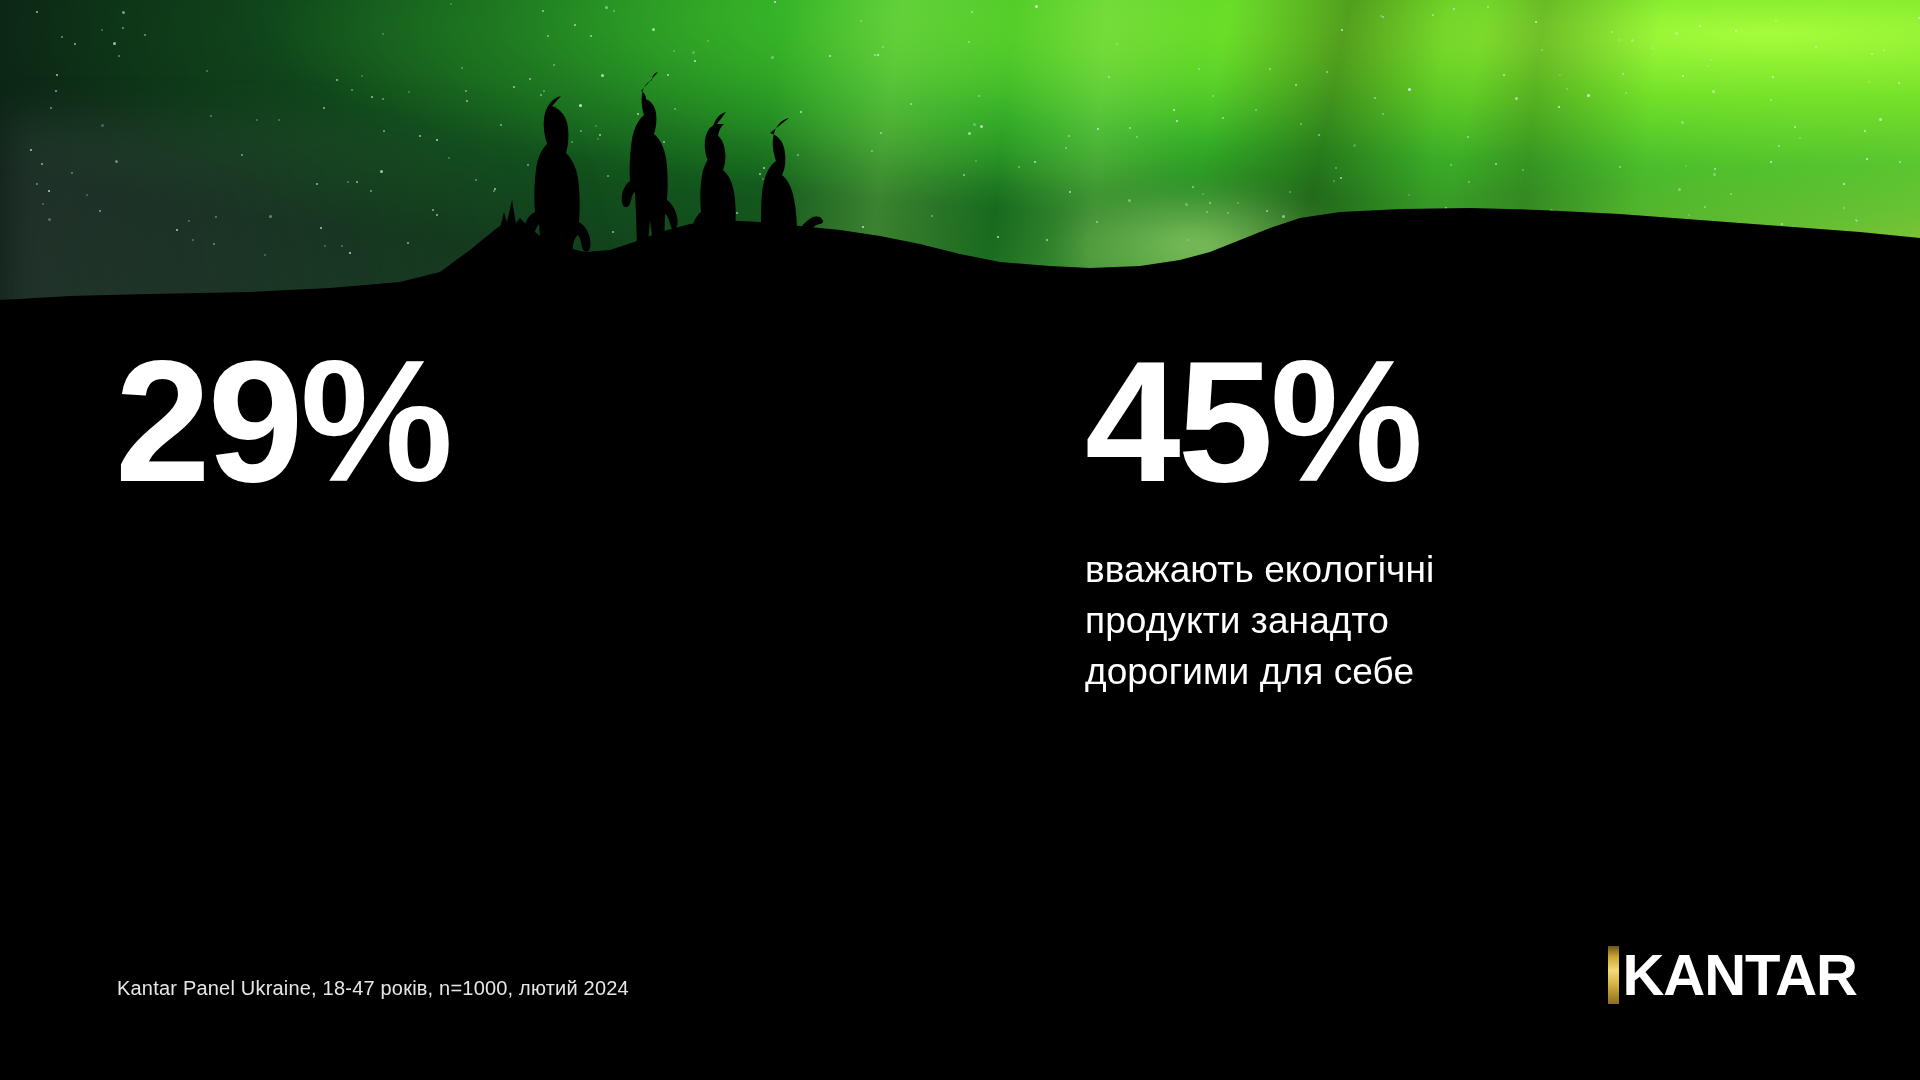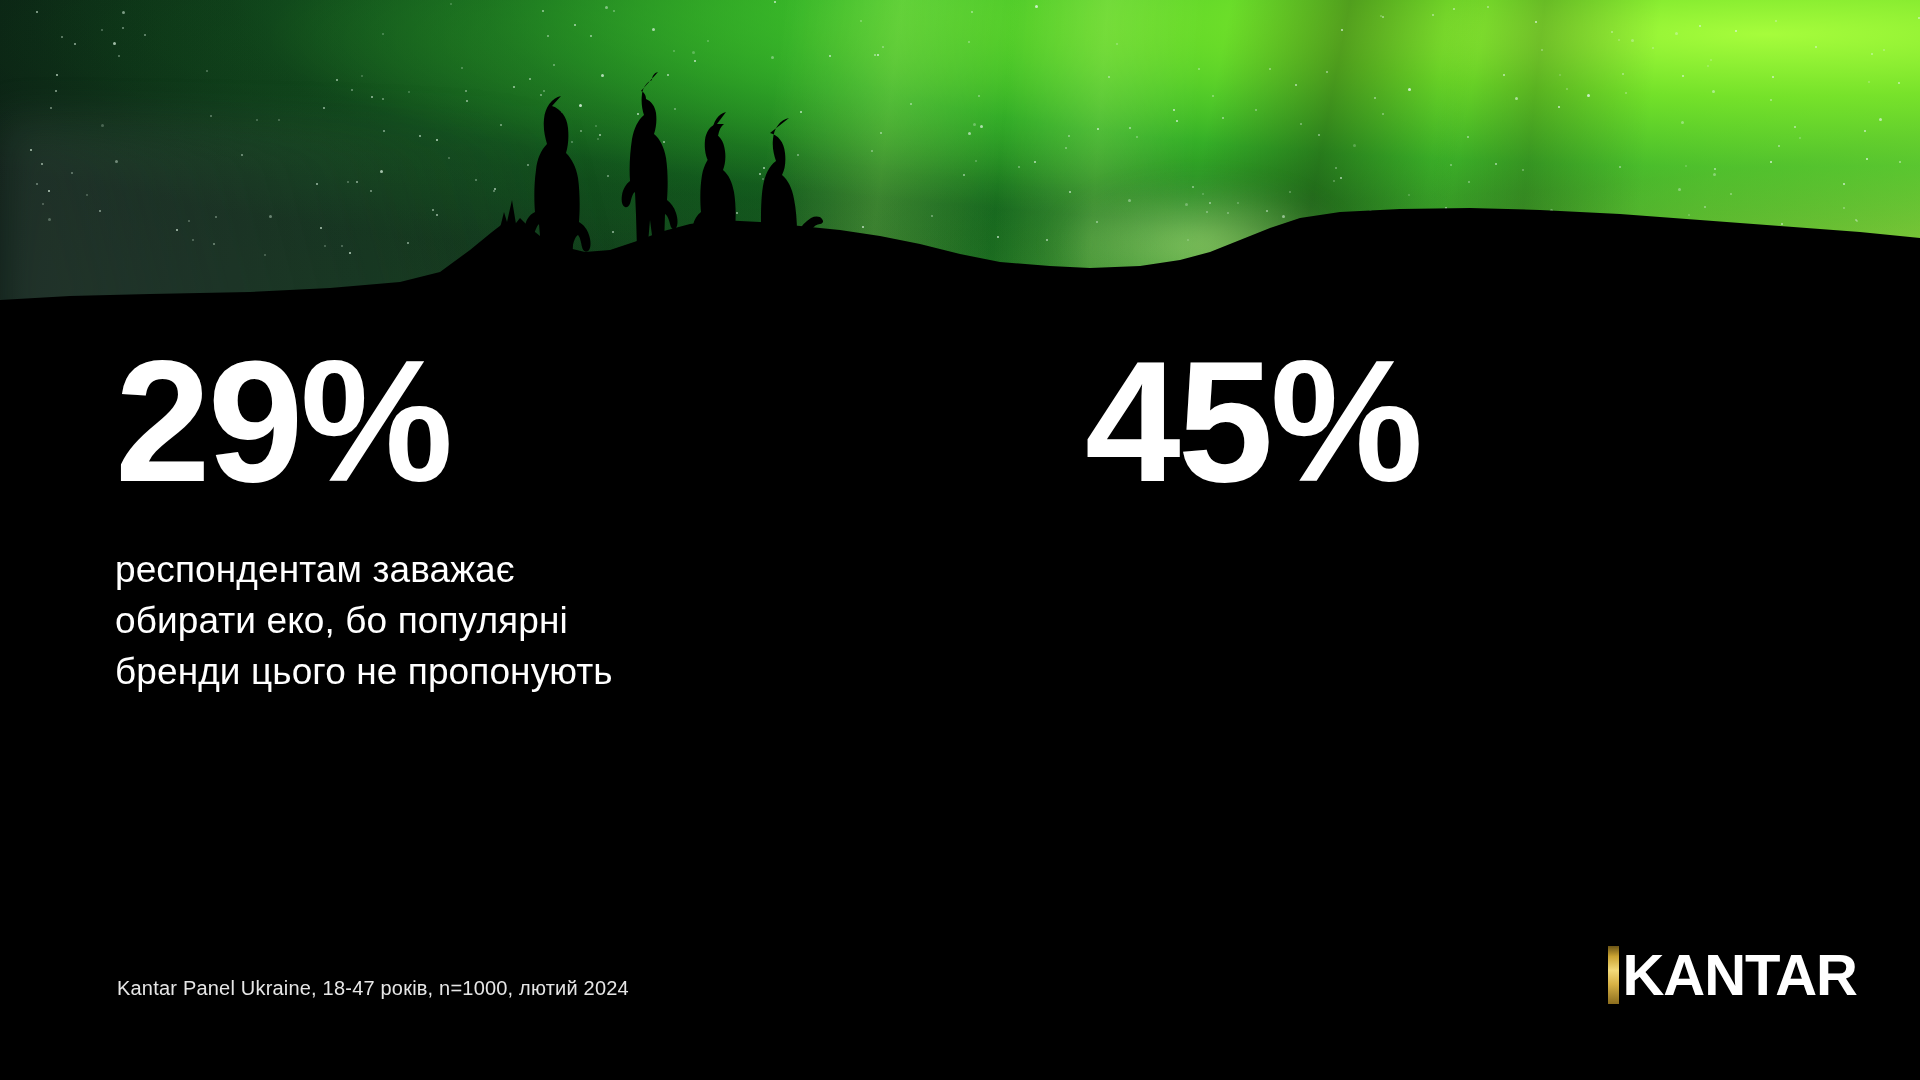--- a/index.html
+++ b/index.html
@@ -446,27 +446,27 @@
       </g>
 
       <path fill="#000000" d="M500,228 l4,-16 l3,10 l5,-22 l4,24 l6,12 Z"></path>
     </svg>
   </div>
 
   <div class="stats">
 
     <div class="col col-a">
       <div class="bignum">29%</div>
-      <div class="caption">респондентам заважає
-обирати еко, бо популярні
-бренди цього не пропонують</div>
     </div>
 
     <div class="col col-b">
       <div class="bignum">45%</div>
+      <div class="caption">вважають екологічні
+продукти занадто
+дорогими для себе</div>
     </div>
 
   </div>
 
   <div class="source">Kantar Panel Ukraine, 18-47 років, n=1000, лютий 2024</div>
 
   <div class="logo">
     <div class="logo-bar"></div>
     <div class="logo-word">KANTAR</div>
   </div>

